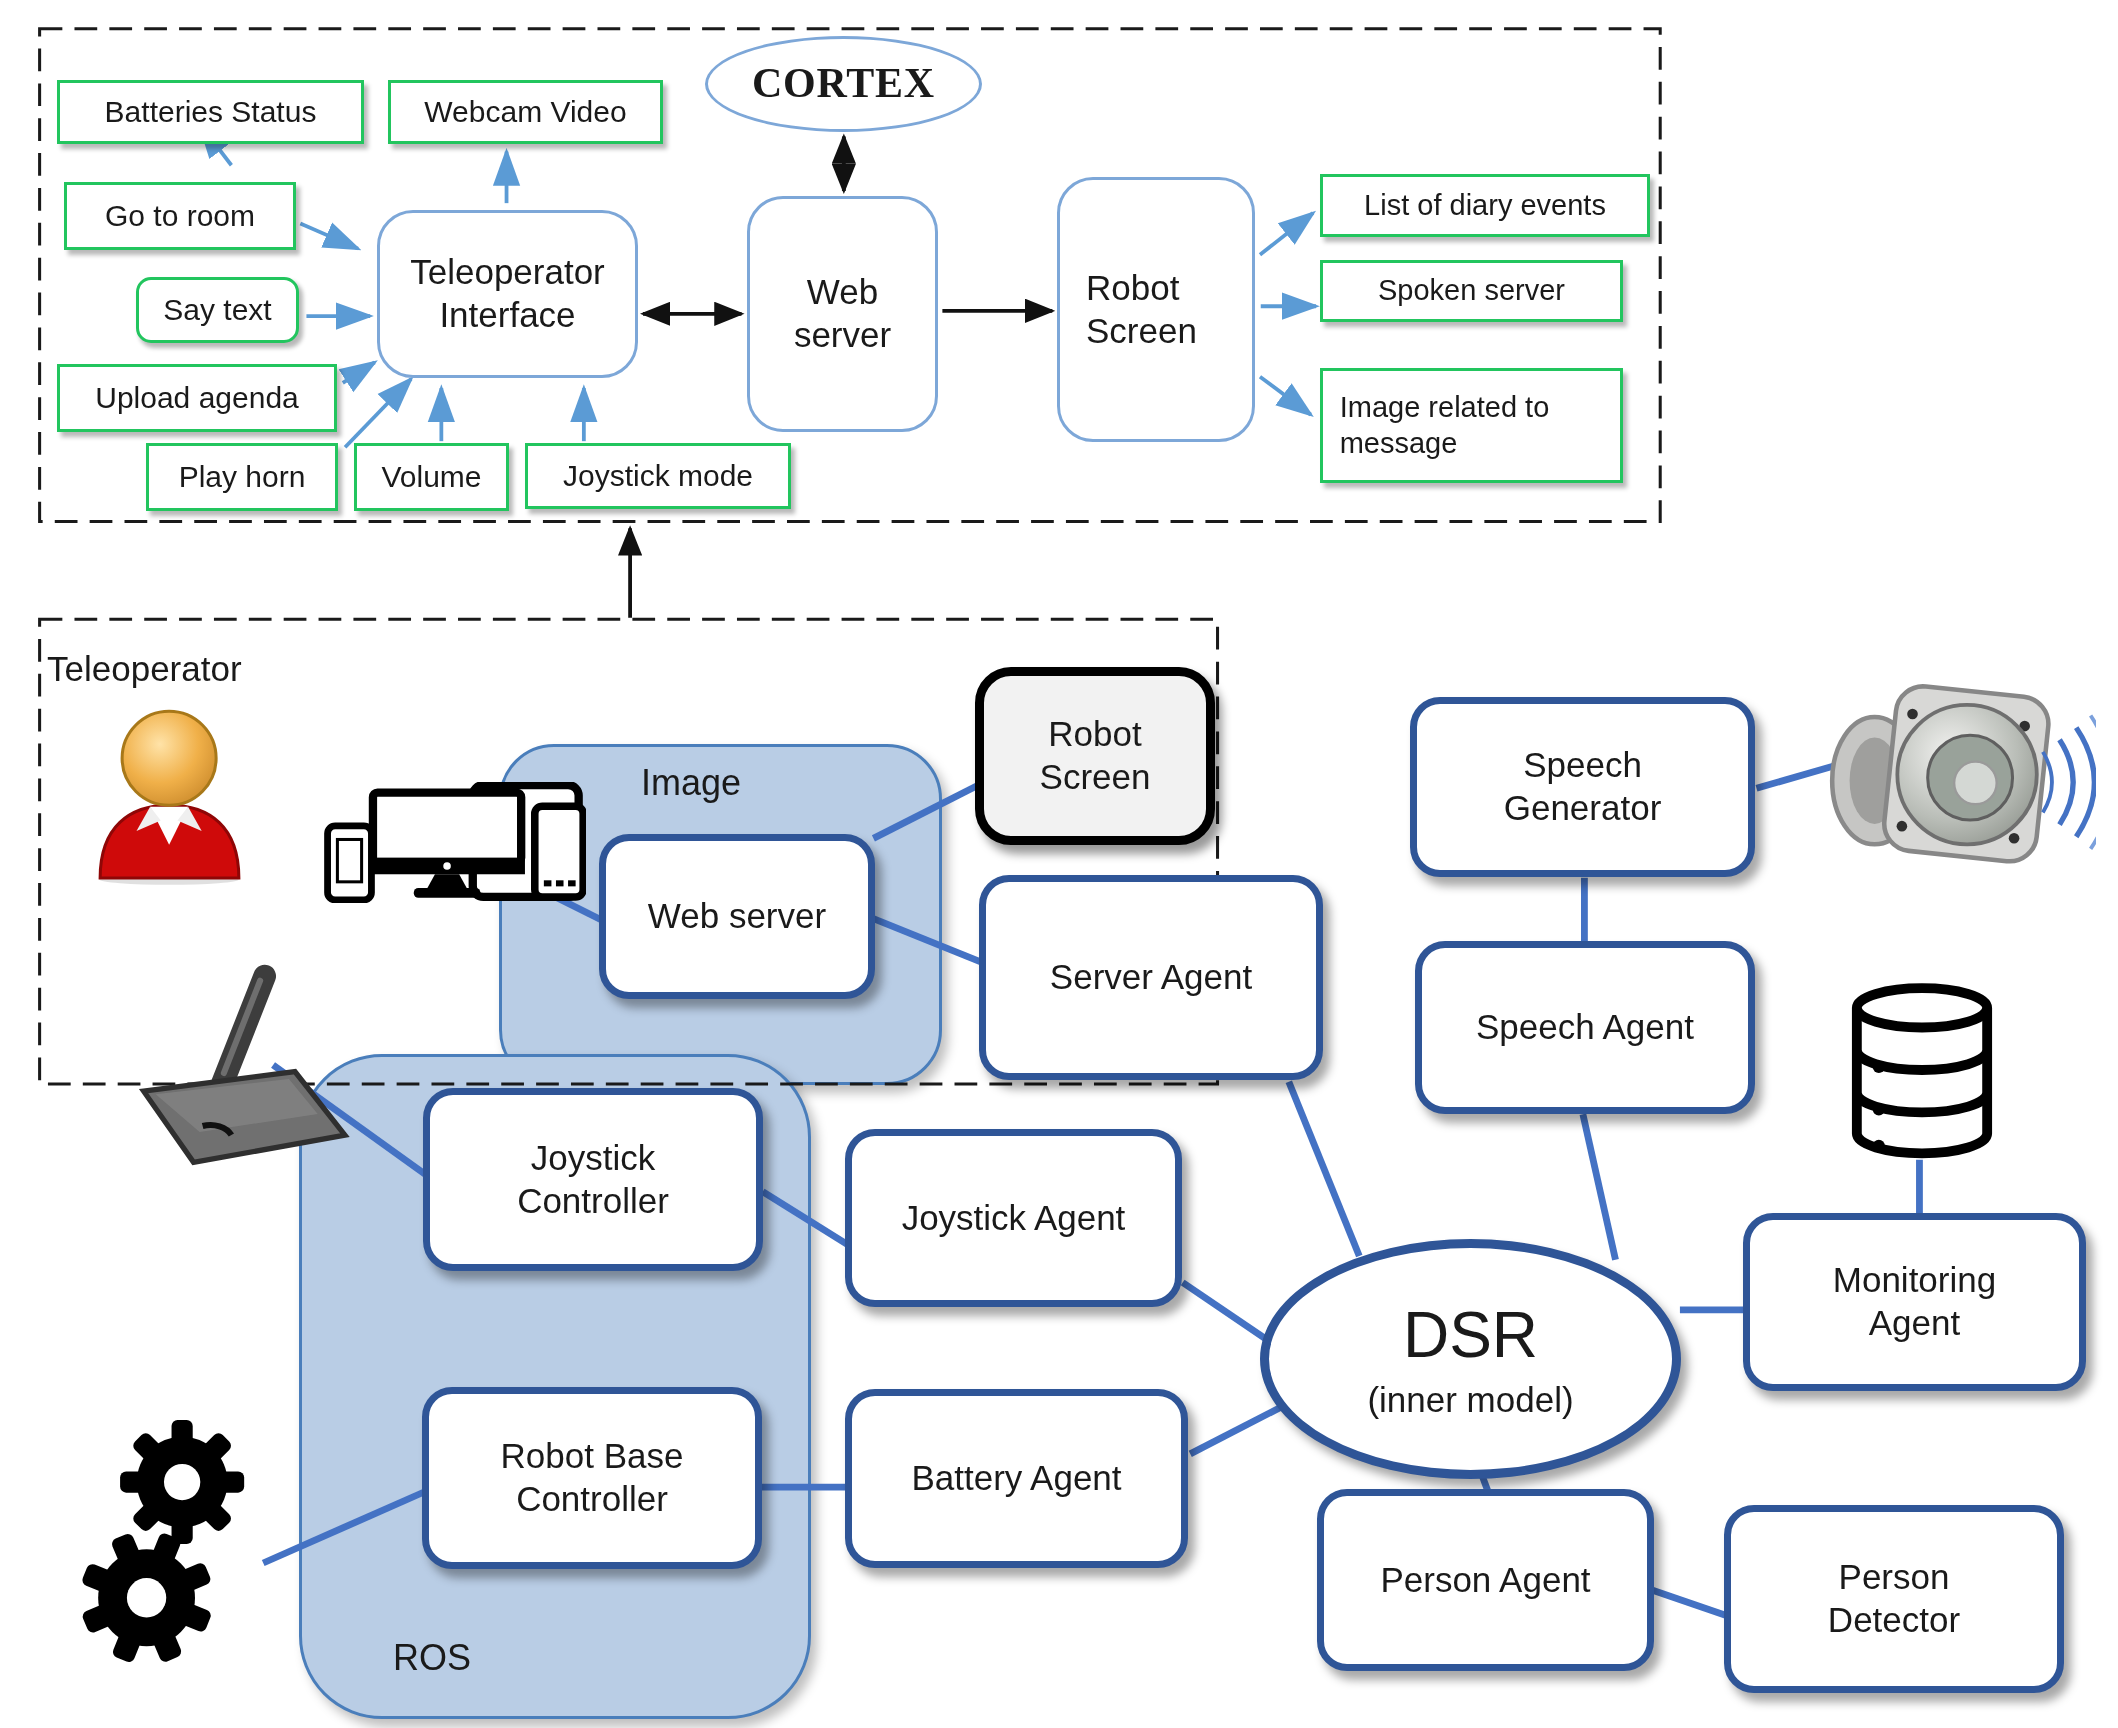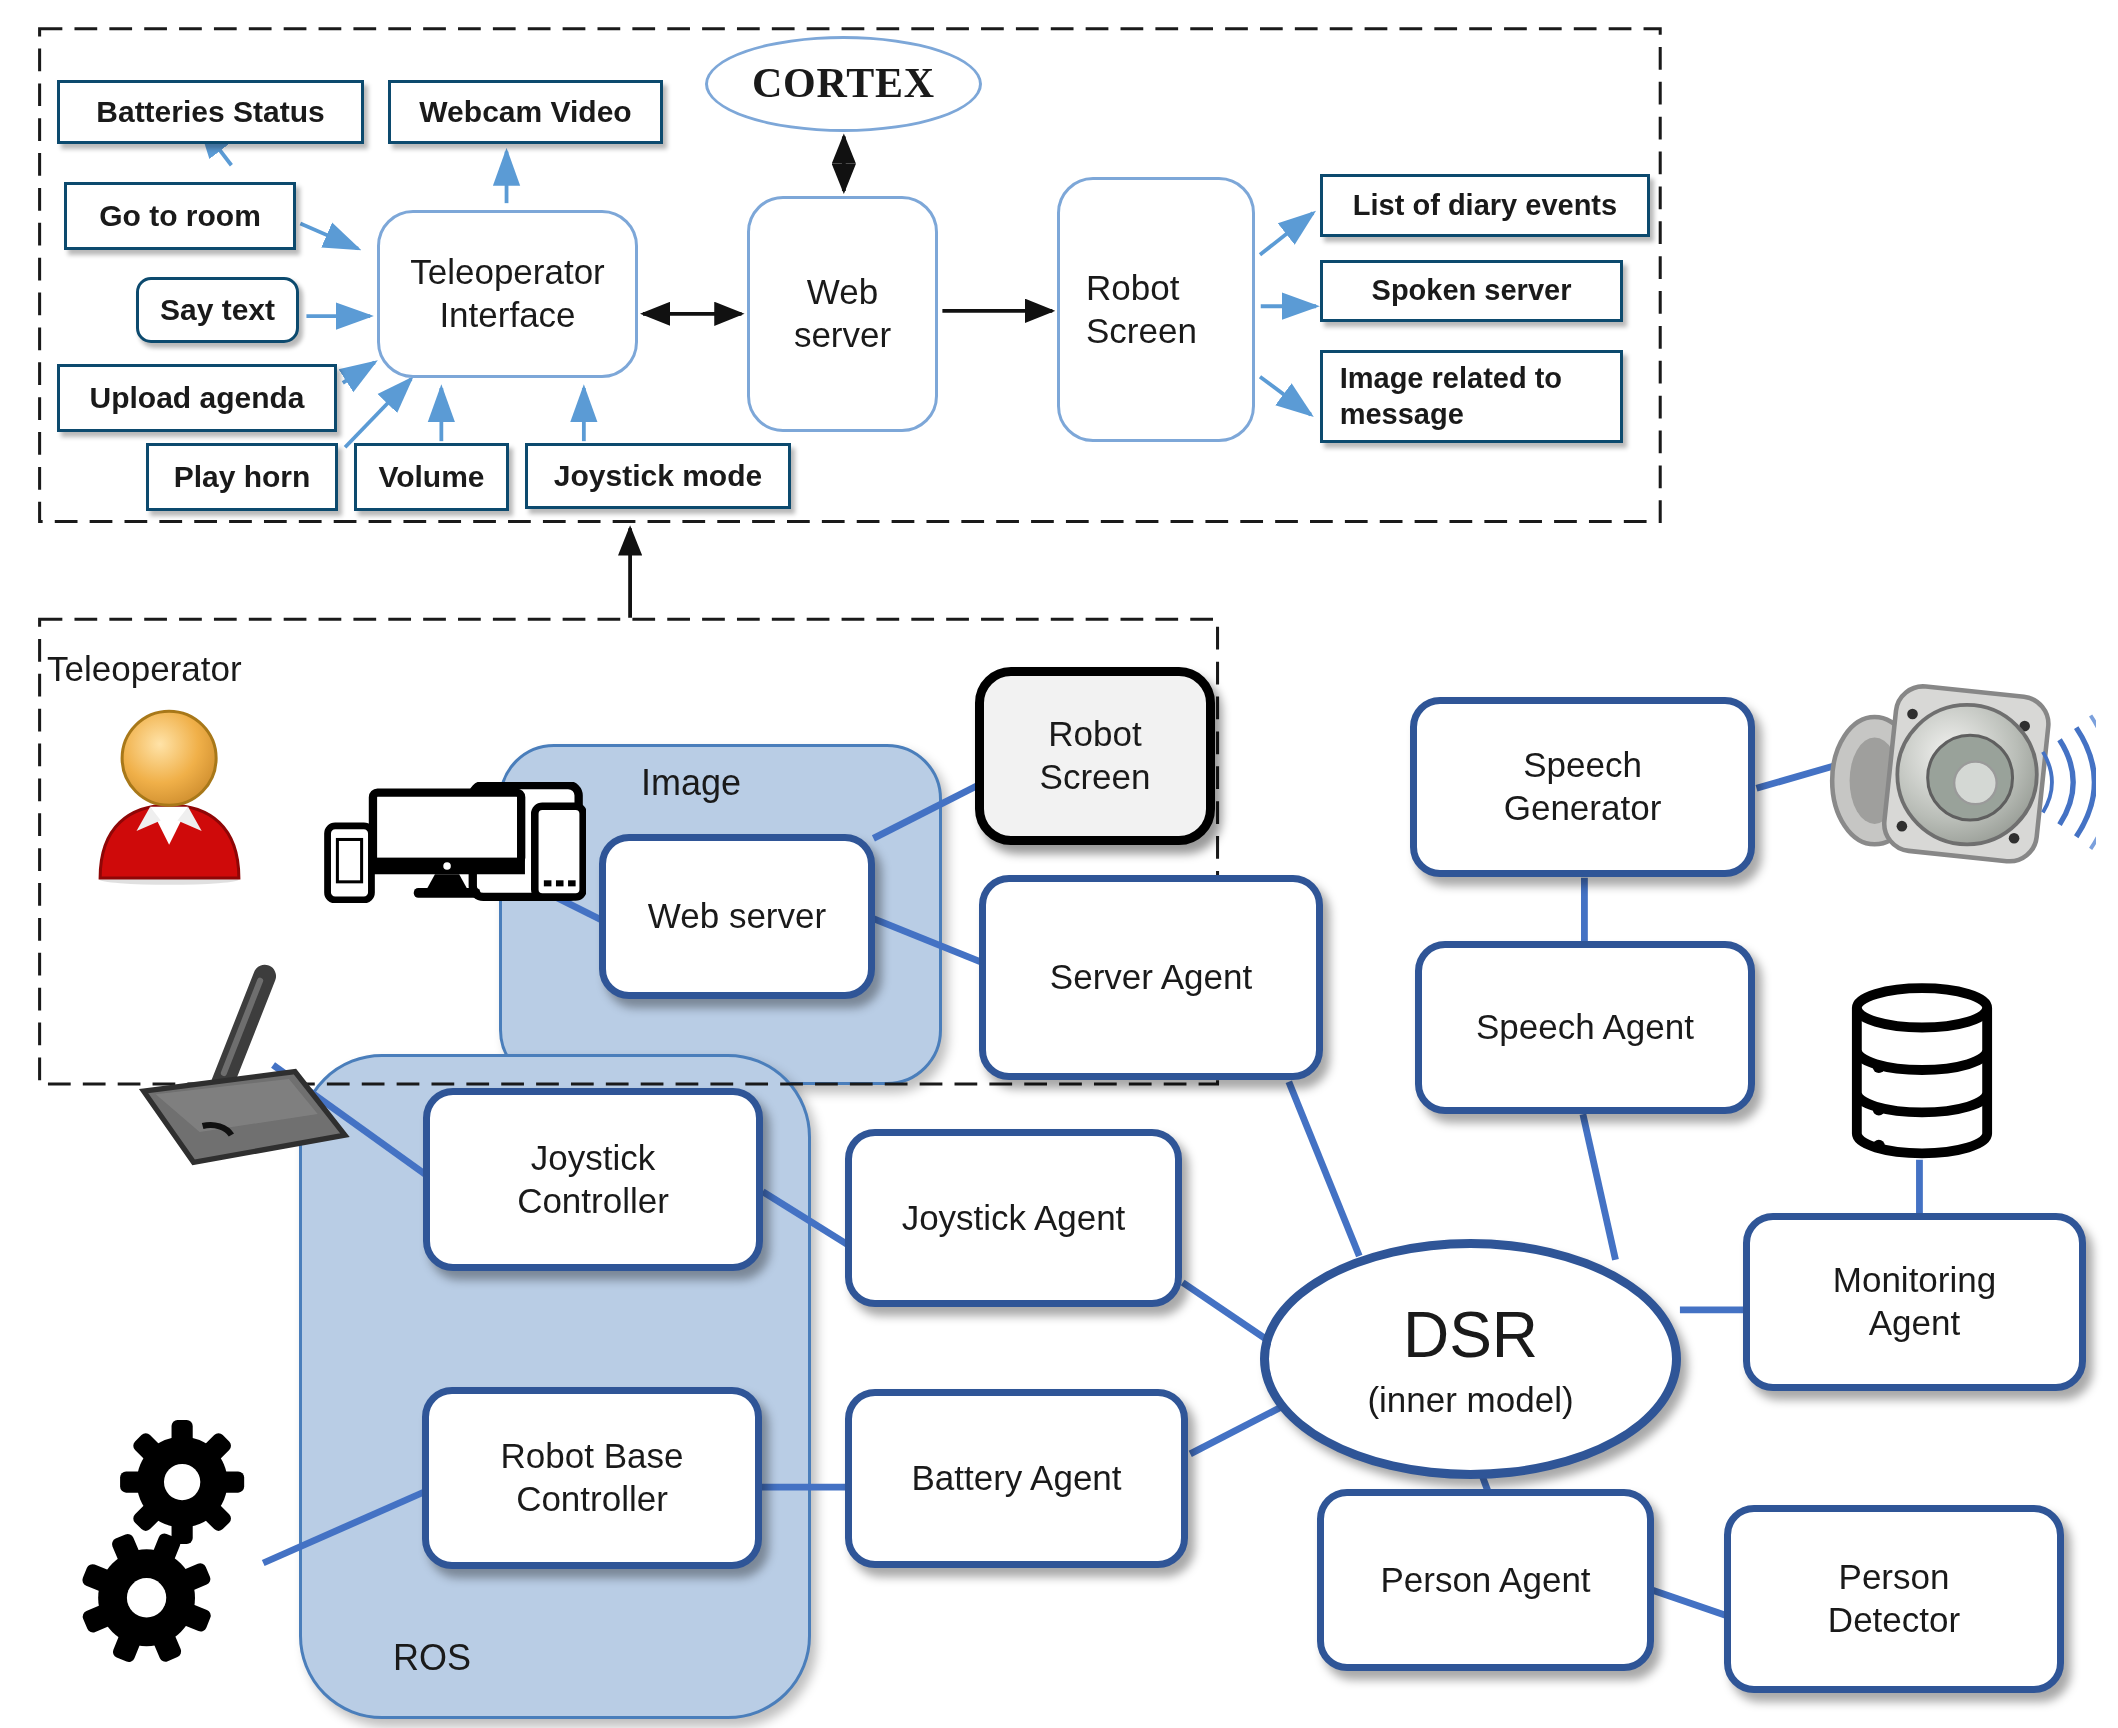--- a/index.html
+++ b/index.html
@@ -3,21 +3,21 @@
 <meta charset="utf-8">
 <style>
   html,body{margin:0;padding:0;background:#ffffff;}
   #canvas{position:relative;width:2119px;height:1729px;background:#ffffff;
           font-family:"Liberation Sans", sans-serif;color:#1a1a1a;overflow:hidden;}
   #connectors{position:absolute;left:0;top:0;z-index:2;pointer-events:none;}
   .panel{position:absolute;z-index:1;background:#b9cde5;border:3px solid #4a7ebb;
          box-shadow:6px 7.6px 10.6px rgba(0,0,0,.25);box-sizing:border-box;}
   .box{position:absolute;z-index:3;display:flex;align-items:center;justify-content:center;
        text-align:center;box-sizing:border-box;background:#ffffff;line-height:1.22;}
-  .label-box{border:3px solid #0c4a6e;font-size:30px;box-shadow:3.8px 4.5px 4.5px rgba(0,0,0,.28);font-weight:bold;}
+  .label-box{border:3px solid #22c55e;font-size:30px;box-shadow:3.8px 4.5px 4.5px rgba(0,0,0,.28);}
   .thin-blue{border:3px solid #7da7d8;border-radius:36px;font-size:35px;}
   .agent{border:7.6px solid #2f5597;border-radius:30px;font-size:35px;
          box-shadow:6.8px 8.3px 10px rgba(0,0,0,.34);}
   .ellipse{border-radius:50%;}
   .icon{position:absolute;z-index:3;}
   .flabel{position:absolute;z-index:3;font-size:33px;}
   .leftalign{justify-content:flex-start;text-align:left;}
 </style>
 </head>
 <body>
@@ -89,21 +89,21 @@
 
   <div class="box ellipse" style="left:705px;top:36px;width:277px;height:96px;border:3px solid #7da7d8;
        font-size:42px;font-weight:bold;letter-spacing:0.8px;font-family:Liberation Serif, serif;">CORTEX</div>
 
   <div class="box thin-blue" style="left:747px;top:196px;width:191px;height:236px;padding:0 26px;">Web server</div>
 
   <div class="box thin-blue leftalign" style="left:1057px;top:177px;width:198px;height:265px;padding:0 0 0 26px;">Robot Screen</div>
 
   <div class="box label-box" style="left:1320px;top:174px;width:330px;height:63px;font-size:29px;">List of diary events</div>
   <div class="box label-box" style="left:1320px;top:260px;width:303px;height:62px;font-size:29px;">Spoken server</div>
-  <div class="box label-box leftalign" style="left:1320px;top:350px;width:303px;height:93px;font-size:29px;padding:0 16.7px;">Image related to message</div>
+  <div class="box label-box leftalign" style="left:1320px;top:368px;width:303px;height:115px;font-size:29px;padding:0 16.7px;">Image related to message</div>
 
   <div class="flabel" style="left:47px;top:649px;font-size:35px;">Teleoperator</div>
 
   <svg class="icon" style="left:88px;top:699px;" width="163" height="186" viewBox="0 0 215 245">
     <defs>
       <radialGradient id="hg" cx="40%" cy="35%" r="75%">
         <stop offset="0%" stop-color="#ffe3a8"></stop>
           <stop offset="55%" stop-color="#f0b049"></stop>
         <stop offset="100%" stop-color="#c9882a"></stop>
       </radialGradient>

